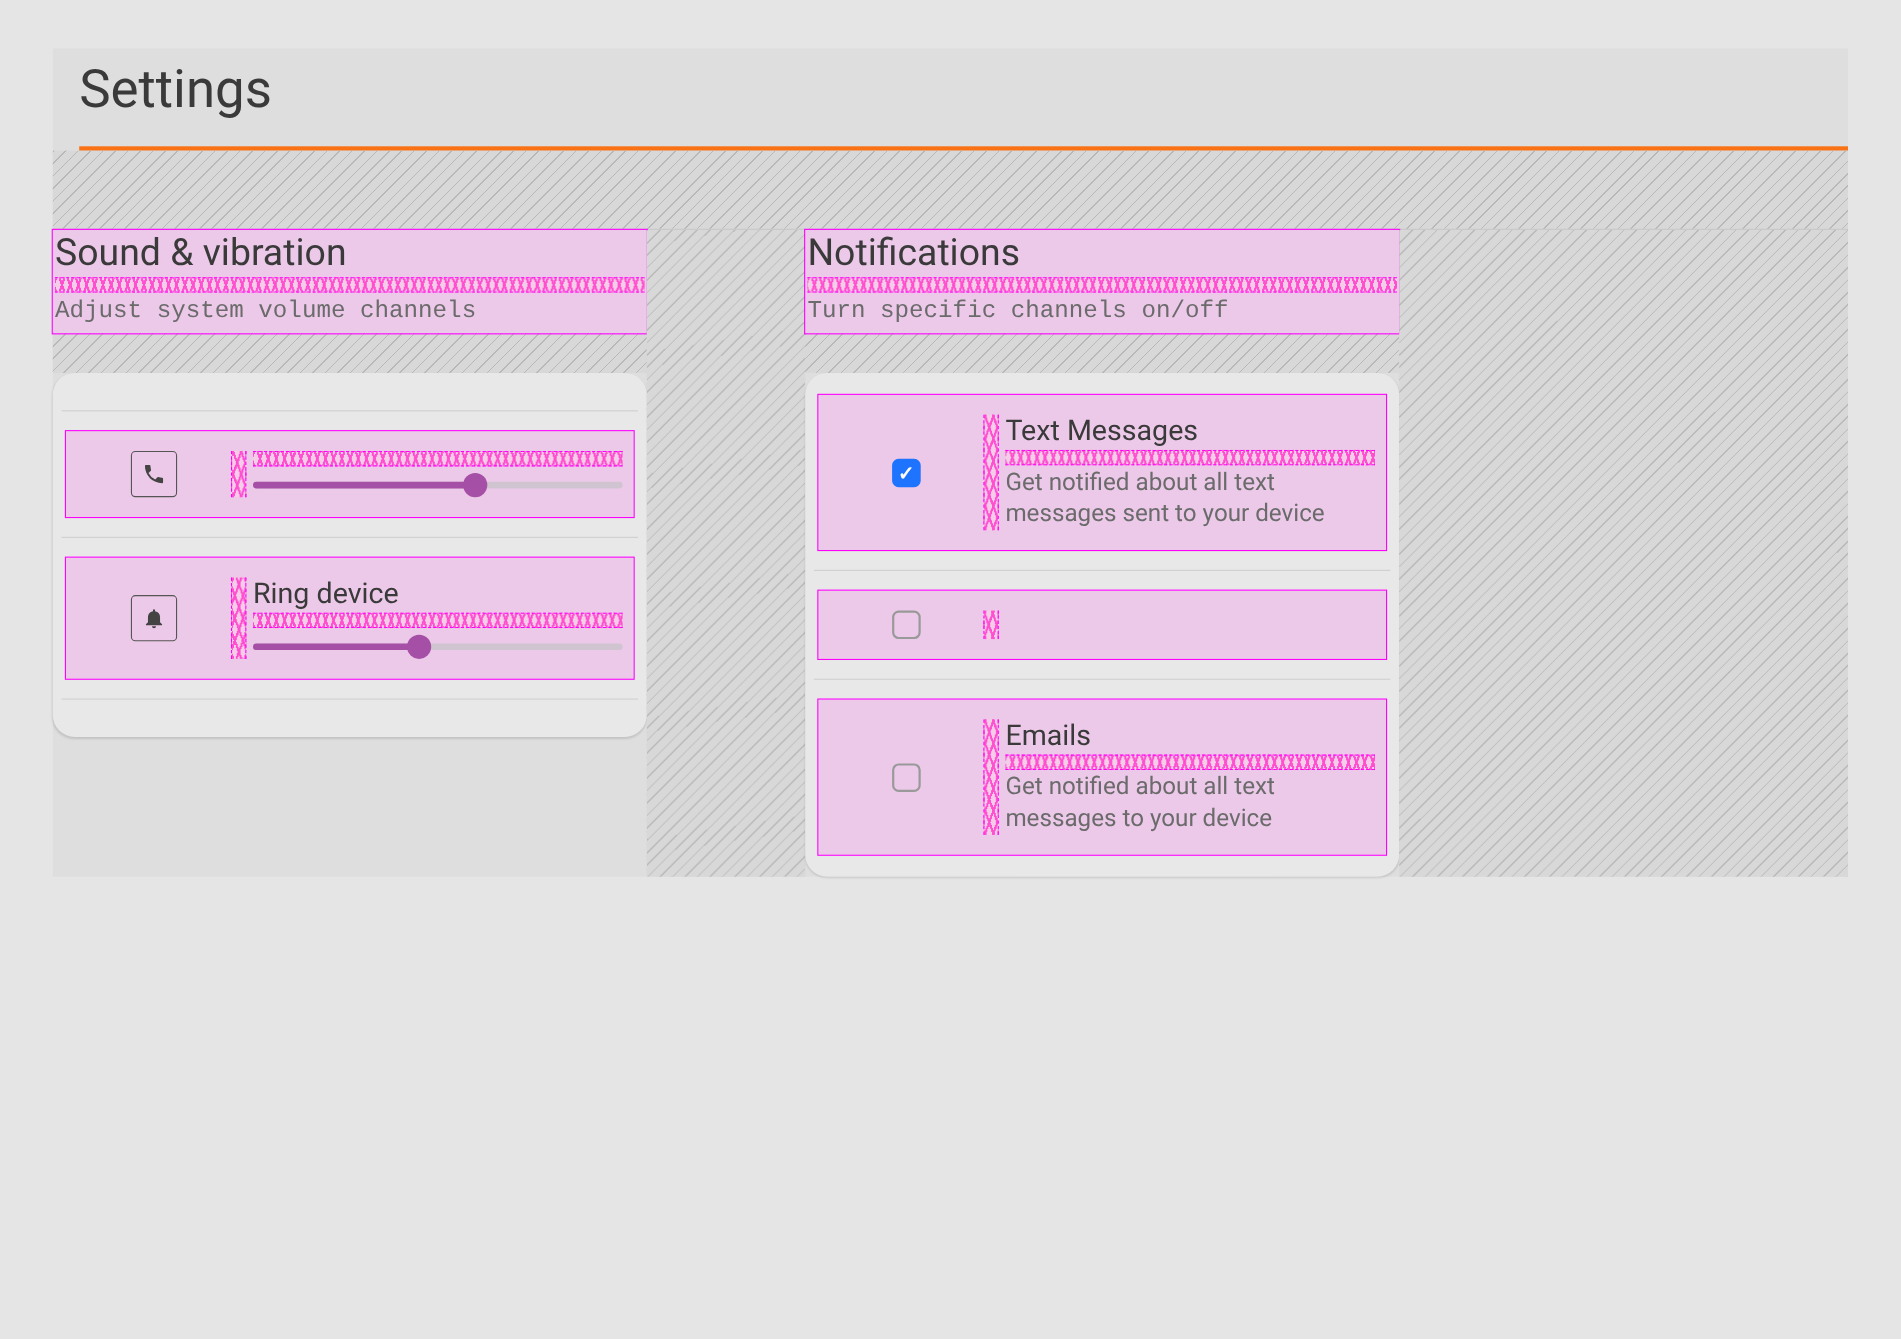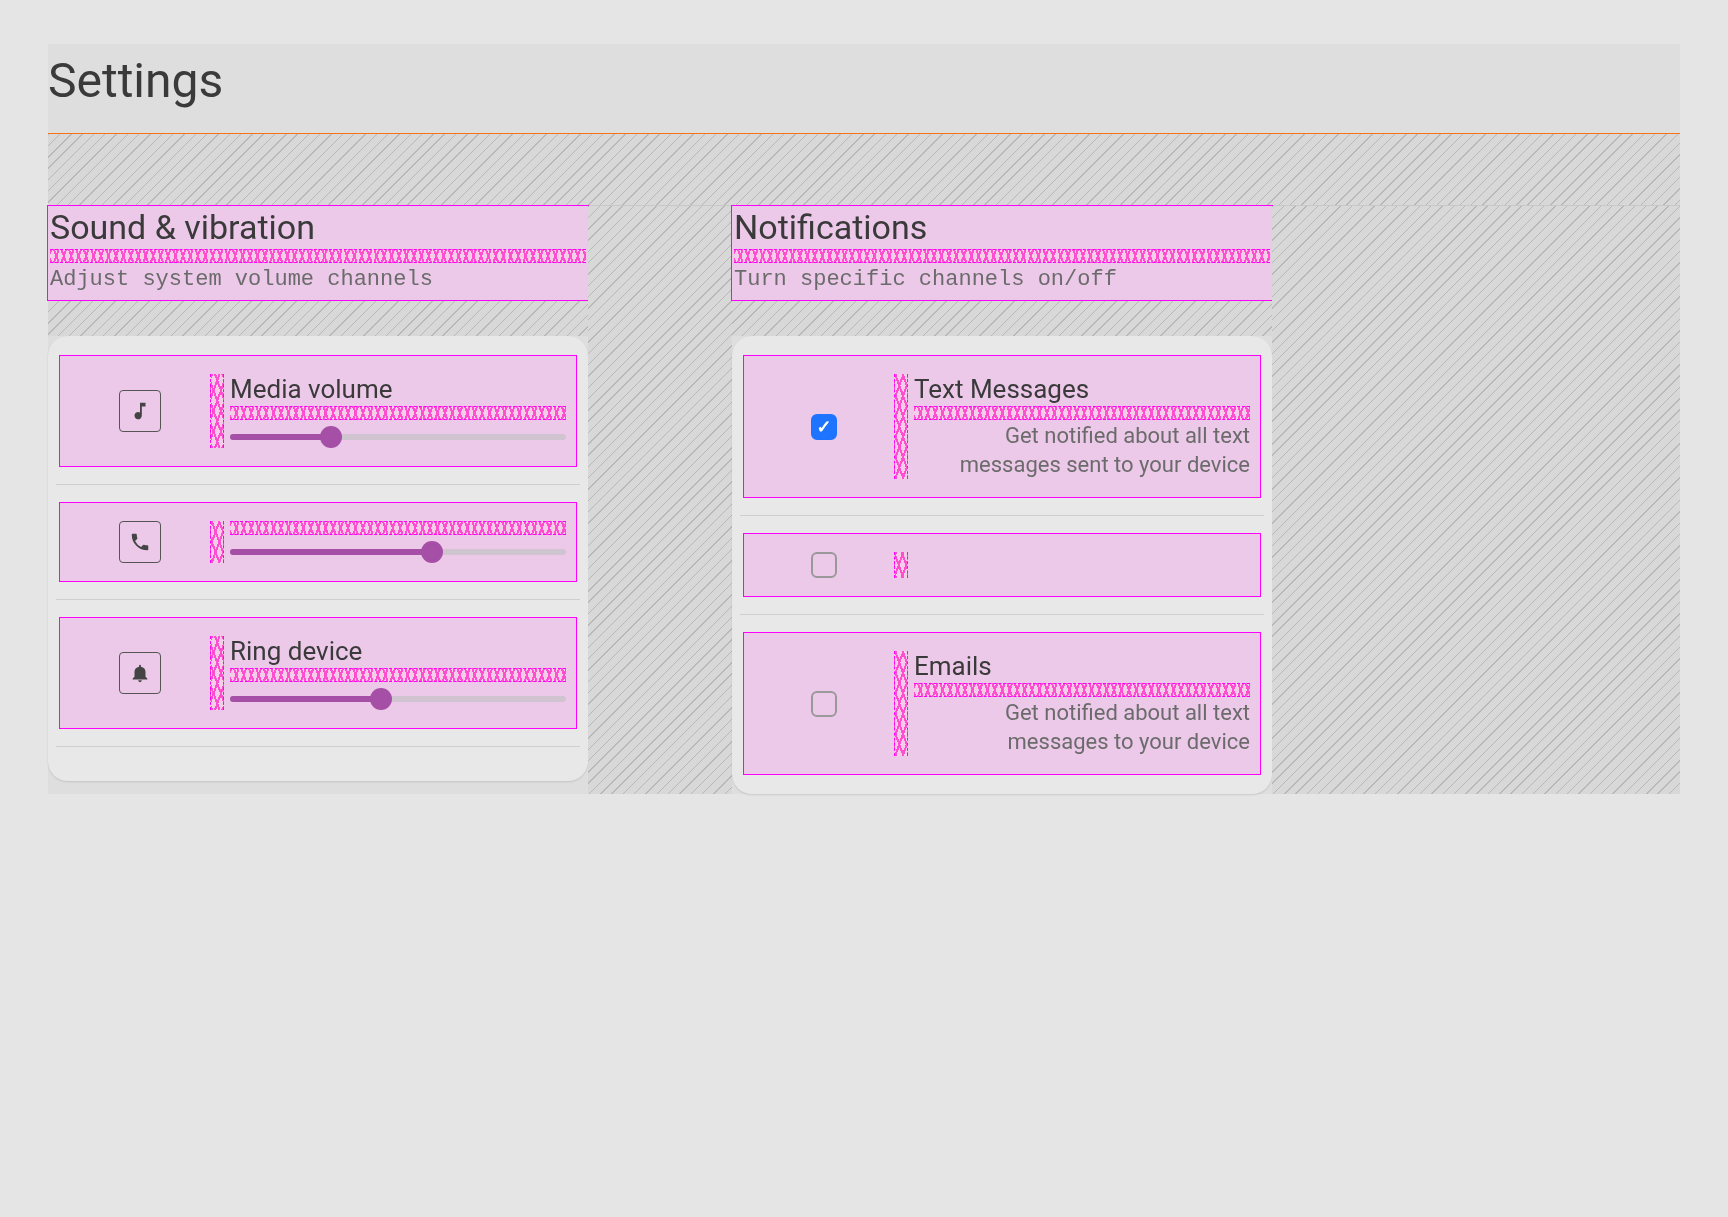--- a/index.html
+++ b/index.html
@@ -21,21 +21,22 @@
 
   
   .page{
     margin:44px 48px 0 48px;
     background:var(--panel);
   }
 
   
   .titlebar{
     padding:8px 0 24px 0;
-    border-bottom:1px solid #f97316;
+    border-bottom:4px solid #f97316;
+    margin-left:24px;
   }
   .title{
     font-size:48px;
     font-weight:400;
     color:var(--text);
     margin:0;
     padding:0;
   }
 
   
@@ -184,21 +185,21 @@
   .chk{
     width:26px;height:26px;border-radius:6px;
     display:flex;align-items:center;justify-content:center;
     font-size:18px;
   }
   .chk.unchecked{border:2px solid #999;background:transparent;}
   .chk.checked{background:#1e73ff;border:2px solid #1e73ff;color:#fff;}
   .chk.checked::after{content:"✓";font-weight:700;}
 
   .desc{
-    font-size:22px;color:var(--muted);line-height:1.3;margin-top:2px;text-align:right;
+    font-size:22px;color:var(--muted);line-height:1.3;margin-top:2px;
   }
 
 </style>
 </head>
 <body>
 
 <div class="page">
 
   <div class="titlebar">
     <h1 class="title">Settings</h1>
@@ -211,41 +212,20 @@
     <div class="col">
       <div class="sec-head">
         <div class="sec-title">Sound &amp; vibration</div>
         <div class="squiggle"></div>
         <div class="sec-sub">Adjust system volume channels</div>
       </div>
       <div class="sec-gap"></div>
 
       <div class="card">
 
-        <div class="row">
-          <div class="icon-cell">
-            <div class="icon-frame">
-              <svg viewBox="0 0 24 24">
-                  <path d="M12 3v10.55A4 4 0 1 0 14 17V7h4V3h-6z"></path>
-                </svg>
-            </div>
-          </div>
-          <div class="gap-cell"></div>
-          <div class="content-cell">
-            <div class="row-title">Media volume</div>
-            <div class="squiggle"></div>
-            <div class="slider-wrap">
-              <div class="slider">
-                <div class="track"></div>
-                <div class="fill" style="width:30%"></div>
-                <div class="thumb" style="left:30%"></div>
-              </div>
-            </div>
-          </div>
-        </div>
 
         <div class="divider"></div>
 
         <div class="row">
           <div class="icon-cell">
             <div class="icon-frame">
               <svg viewBox="0 0 24 24">
                   <path d="M6.6 10.8a15 15 0 0 0 6.6 6.6l2.2-2.2a1 1 0 0 1 1-.25 11.4 11.4 0 0 0 3.6.58 1 1 0 0 1 1 1V20a1 1 0 0 1-1 1A17 17 0 0 1 3 4a1 1 0 0 1 1-1h3.5a1 1 0 0 1 1 1 11.4 11.4 0 0 0 .58 3.6 1 1 0 0 1-.25 1z"></path>
                 </svg>
             </div>

